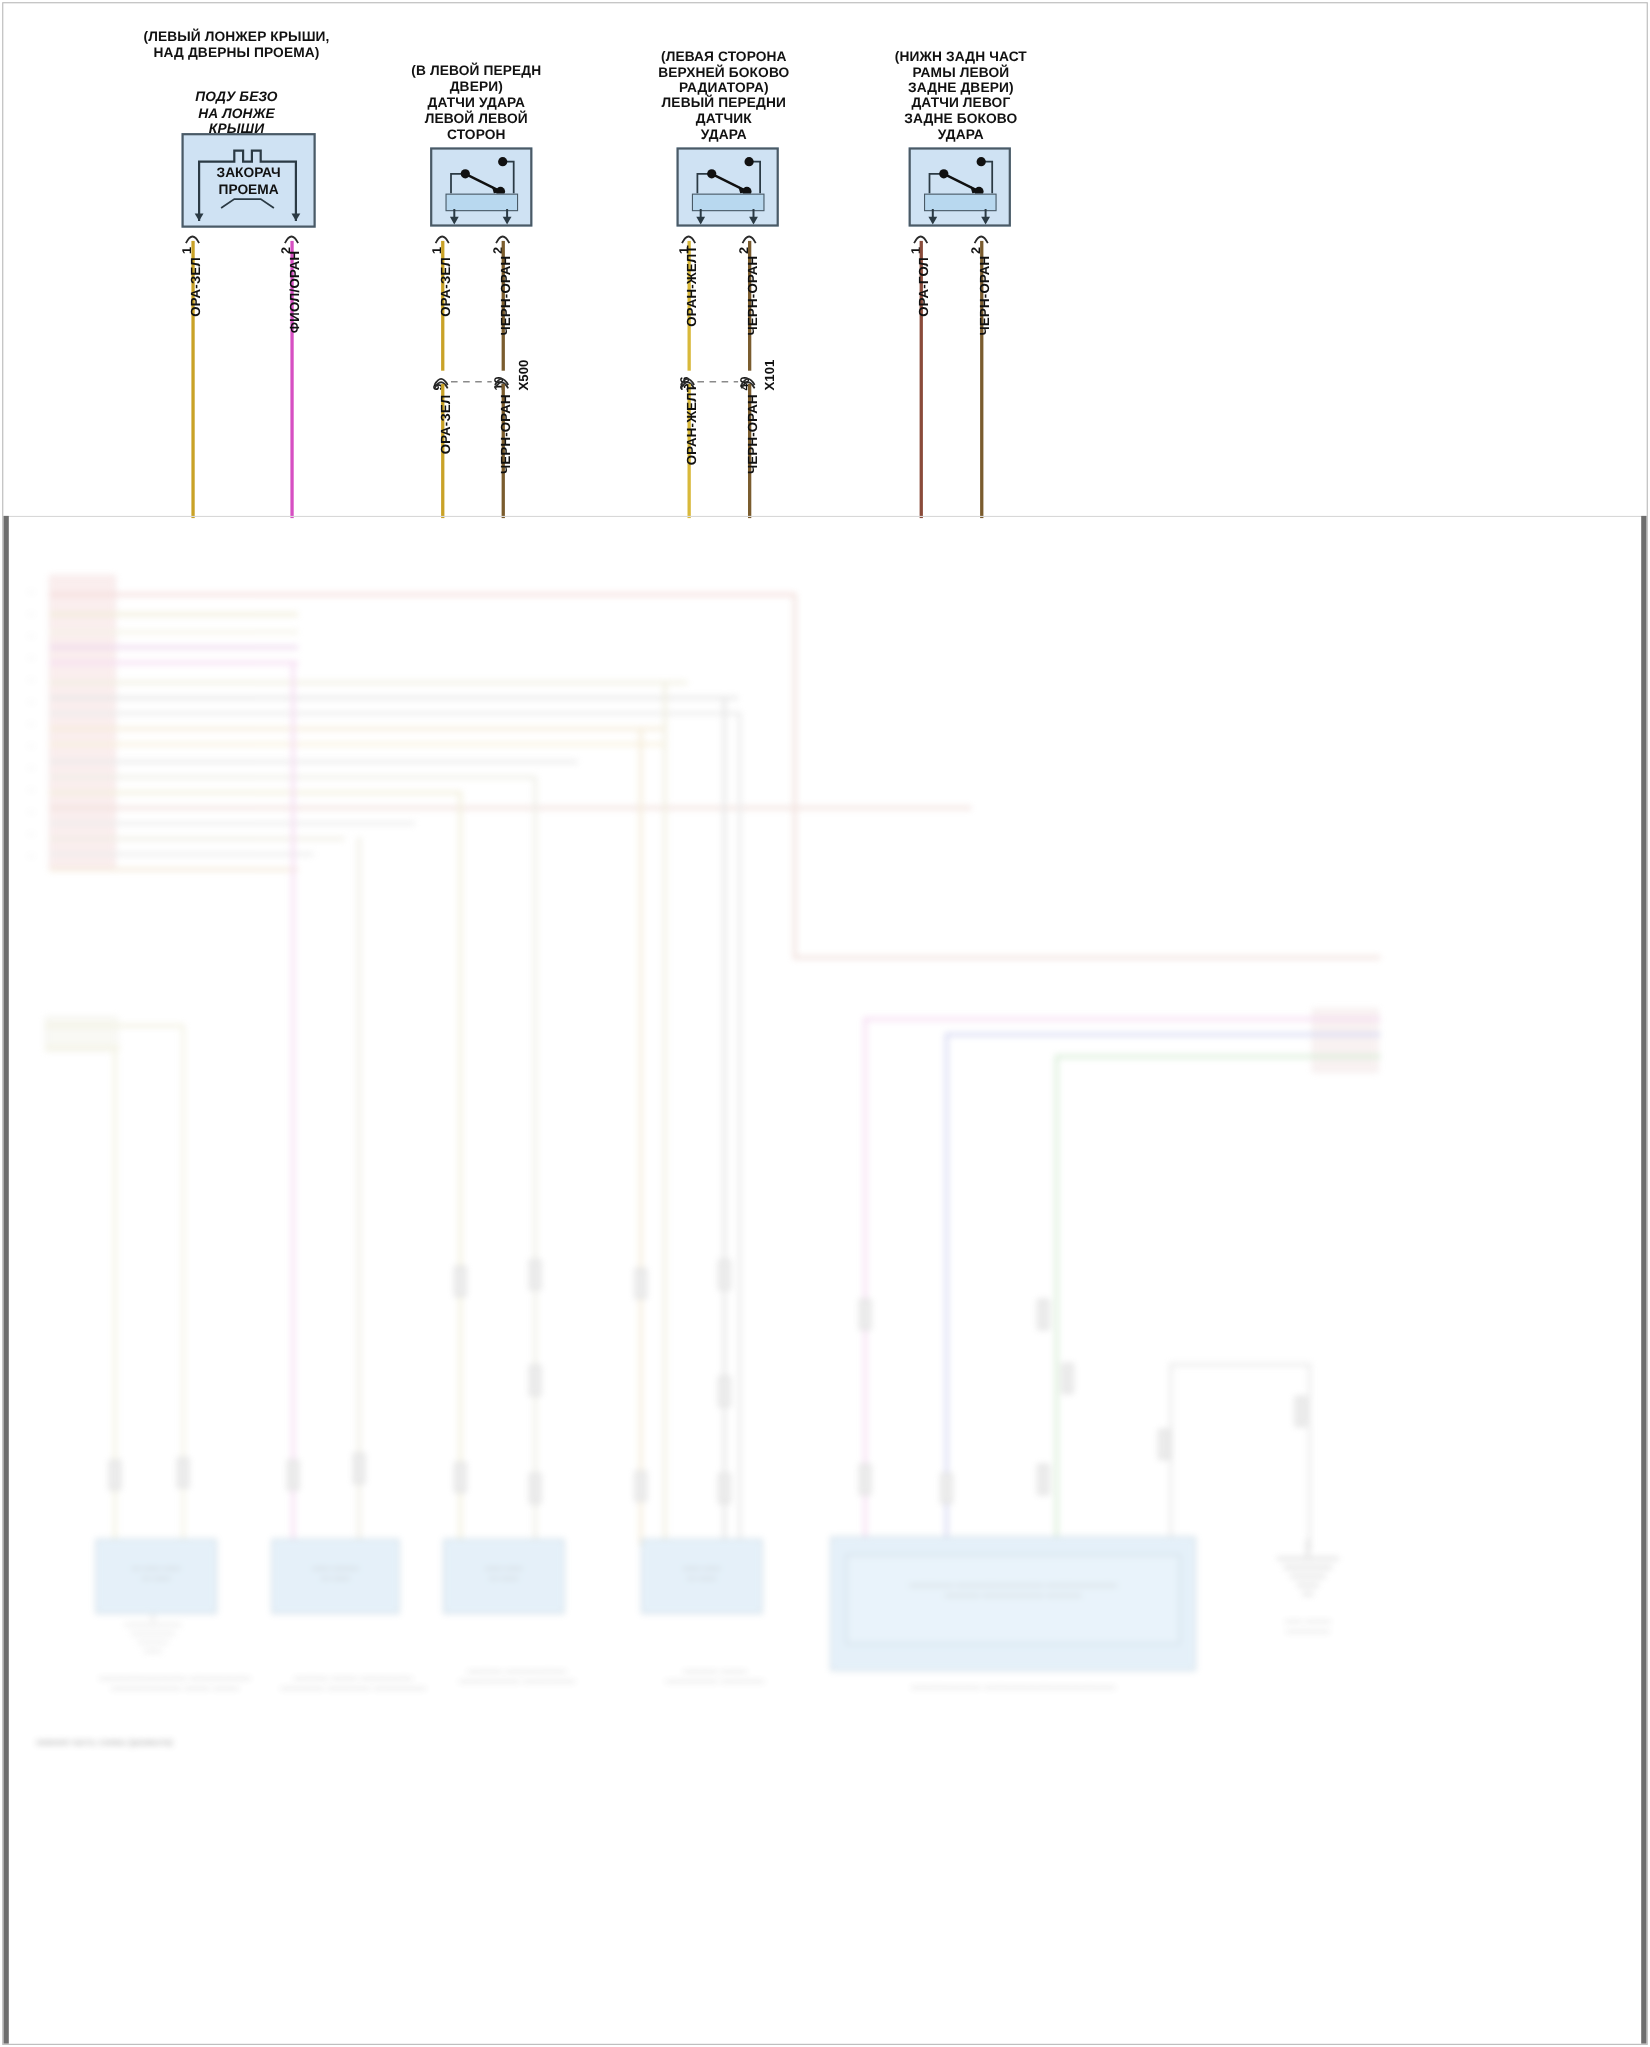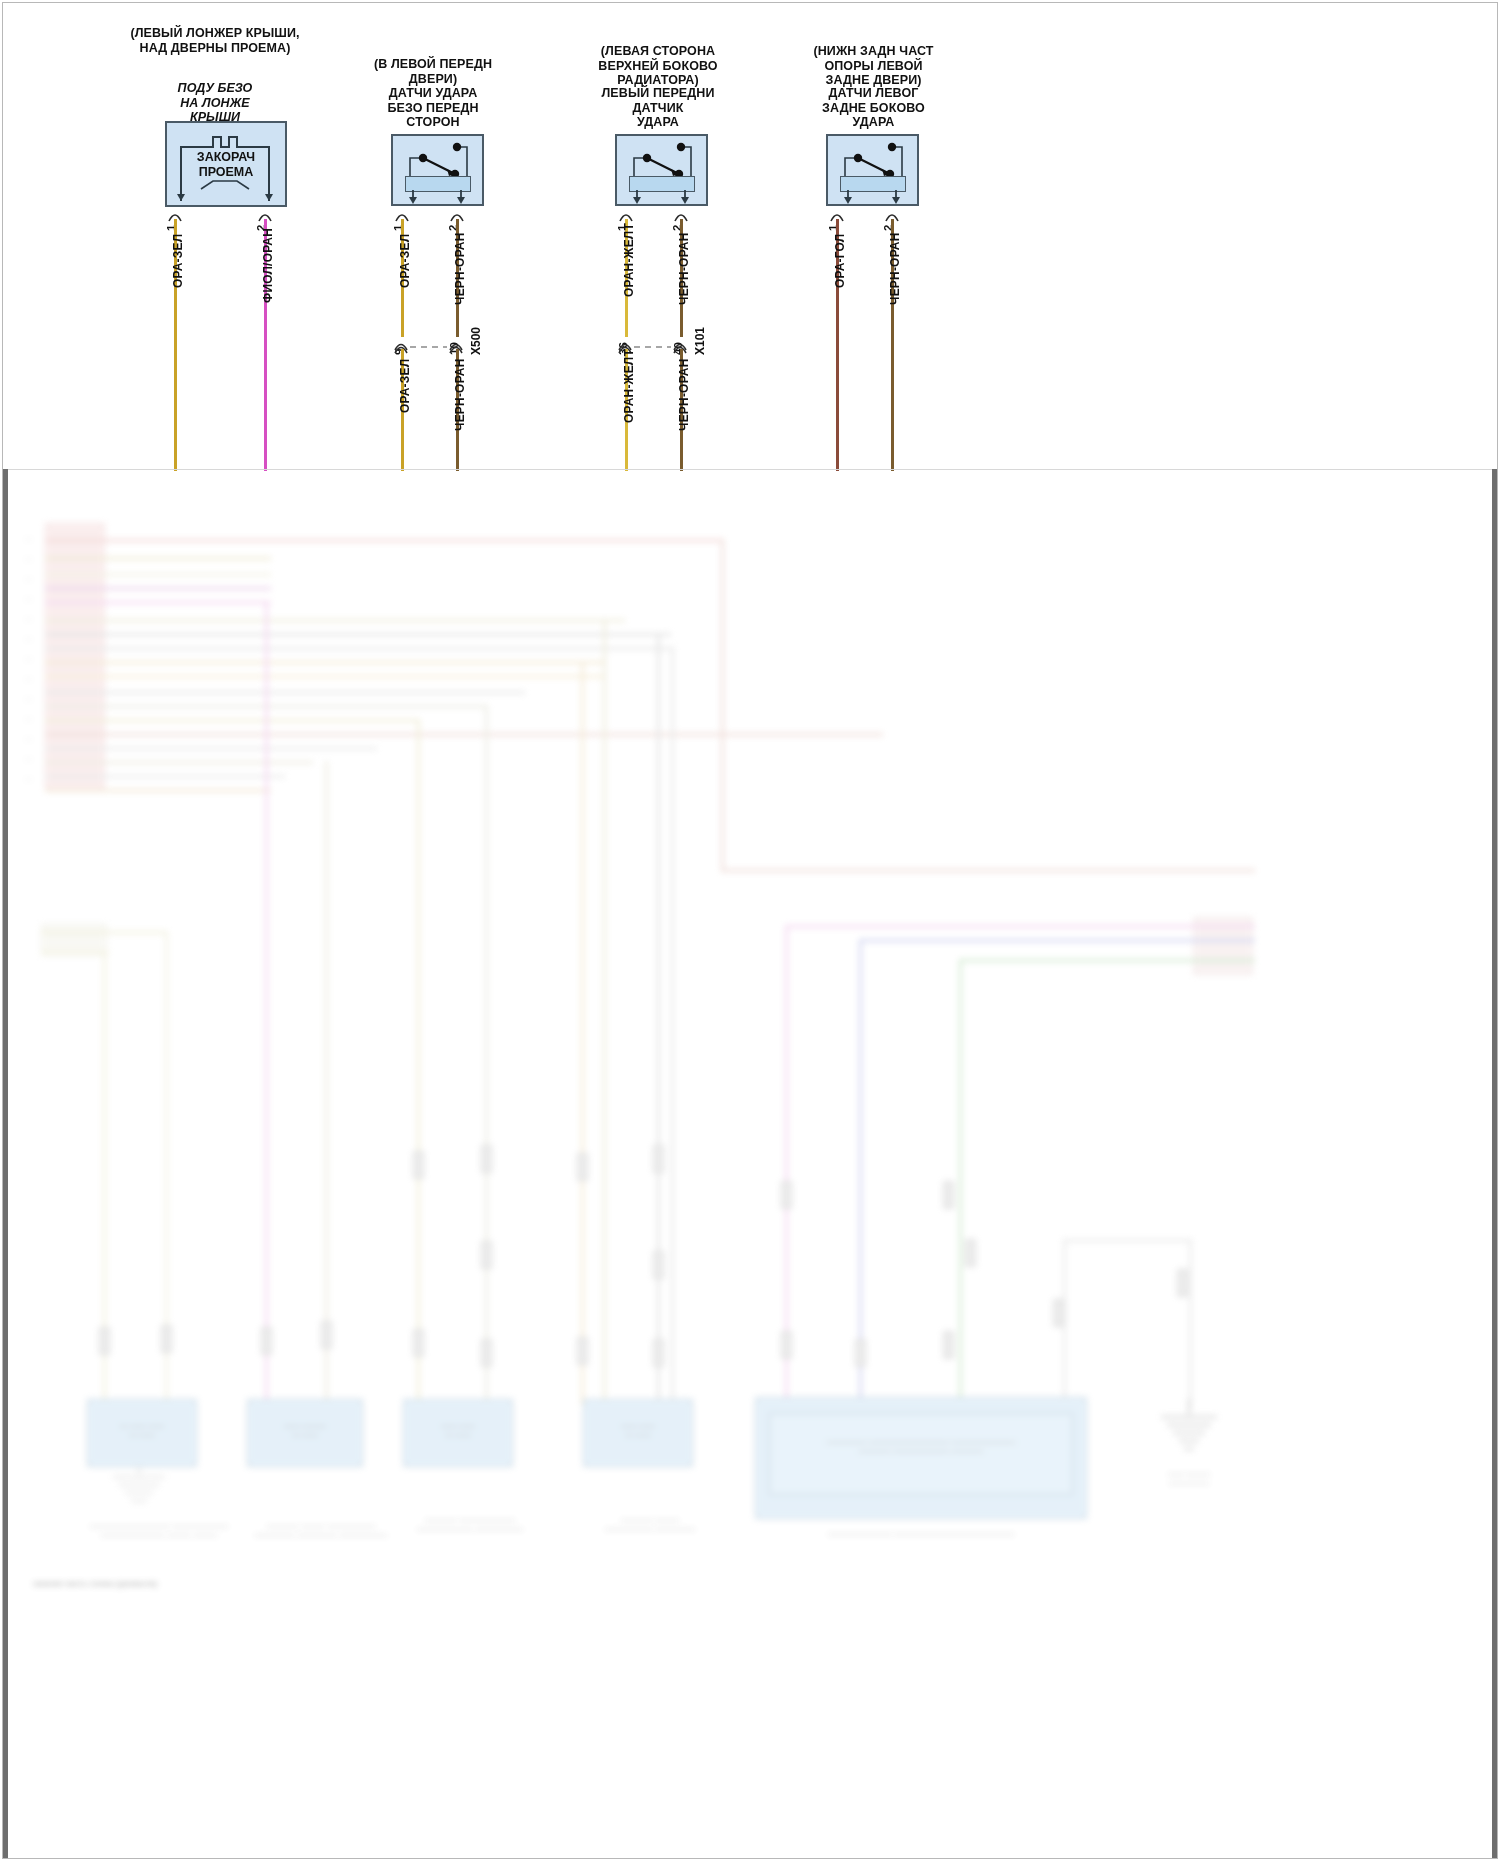--- a/index.html
+++ b/index.html
@@ -77,21 +77,21 @@
       </svg>
 
     <div class="w wv" style="left:171px;top:216px;height:252px;background:#c9a227;"></div>
     <div class="w wv" style="left:261px;top:216px;height:252px;background:#d64fc2;"></div>
     <div class="vlabel" style="left:168px;top:285px;">ОРА-ЗЕЛ</div>
     <div class="vlabel" style="left:258px;top:300px;">ФИОЛ/ОРАН</div>
 
     <div class="cap" style="left:345px;top:54px;width:170px;">(В ЛЕВОЙ ПЕРЕДН
 ДВЕРИ)</div>
     <div class="cap" style="left:345px;top:83px;width:170px;">ДАТЧИ УДАРА
-БЕЗО ПЕРЕДН
+ЛЕВОЙ ЛЕВОЙ
 СТОРОН</div>
 
     <div class="box" style="left:388px;top:131px;width:93px;height:72px;">
       <svg width="89" height="68" style="position:absolute;left:0;top:0;">
         <path d="M64,11 L74,11 L74,40" fill="none" stroke="#2b3a44" stroke-width="1.6"></path>
         <path d="M17,40 L17,22 L30,22" fill="none" stroke="#2b3a44" stroke-width="1.6"></path>
         <line x1="30" y1="22" x2="62" y2="38" stroke="#111" stroke-width="2.2"></line>
         <polygon points="62,38 54,33 56,40" fill="#111"></polygon>
         <circle cx="30" cy="22" r="4.2" fill="#111"></circle>
         <circle cx="64" cy="11" r="4.2" fill="#111"></circle>
@@ -184,21 +184,21 @@
       <path d="M58,14 Q64,3 70,14" fill="none" stroke="#2b2b2b" stroke-width="1.6"></path>
       <path d="M58,17 Q64,6 70,17" fill="none" stroke="#2b2b2b" stroke-width="1.6"></path>
       <line x1="18" y1="11" x2="55" y2="11" stroke="#8a8a8a" stroke-width="1.4" stroke-dasharray="6 5"></line>
     </svg>
     <div class="w wv" style="left:622px;top:346px;height:122px;background:#d9b93a;"></div>
     <div class="w wv" style="left:677px;top:346px;height:122px;background:#7a5c2e;"></div>
     <div class="vlabel" style="left:619px;top:420px;">ОРАН-ЖЕЛТ</div>
     <div class="vlabel" style="left:674px;top:428px;">ЧЕРН-ОРАН</div>
 
     <div class="cap" style="left:778px;top:41px;width:185px;">(НИЖН ЗАДН ЧАСТ
-ОПОРЫ ЛЕВОЙ
+РАМЫ ЛЕВОЙ
 ЗАДНЕ ДВЕРИ)</div>
     <div class="cap" style="left:778px;top:83px;width:185px;">ДАТЧИ ЛЕВОГ
 ЗАДНЕ БОКОВО
 УДАРА</div>
 
     <div class="box" style="left:823px;top:131px;width:93px;height:72px;">
       <svg width="89" height="68" style="position:absolute;left:0;top:0;">
         <path d="M64,11 L74,11 L74,40" fill="none" stroke="#2b3a44" stroke-width="1.6"></path>
         <path d="M17,40 L17,22 L30,22" fill="none" stroke="#2b3a44" stroke-width="1.6"></path>
         <line x1="30" y1="22" x2="62" y2="38" stroke="#111" stroke-width="2.2"></line>

